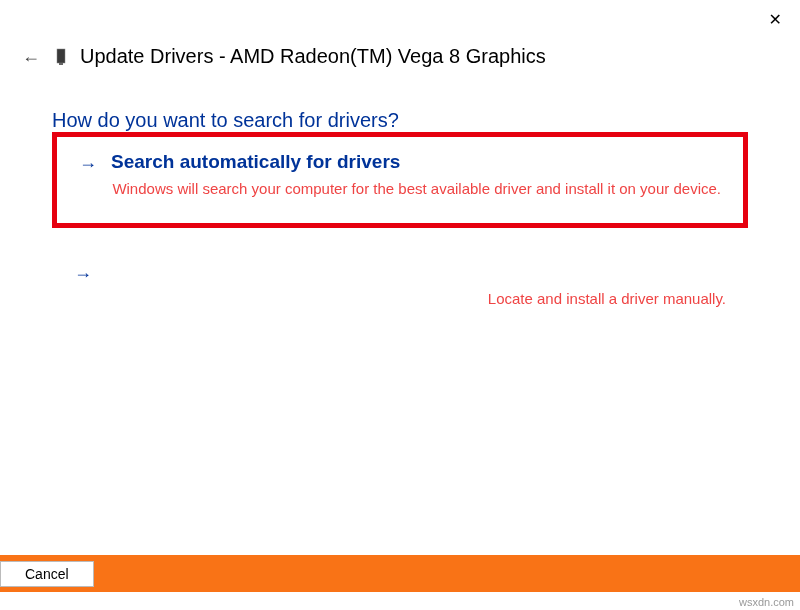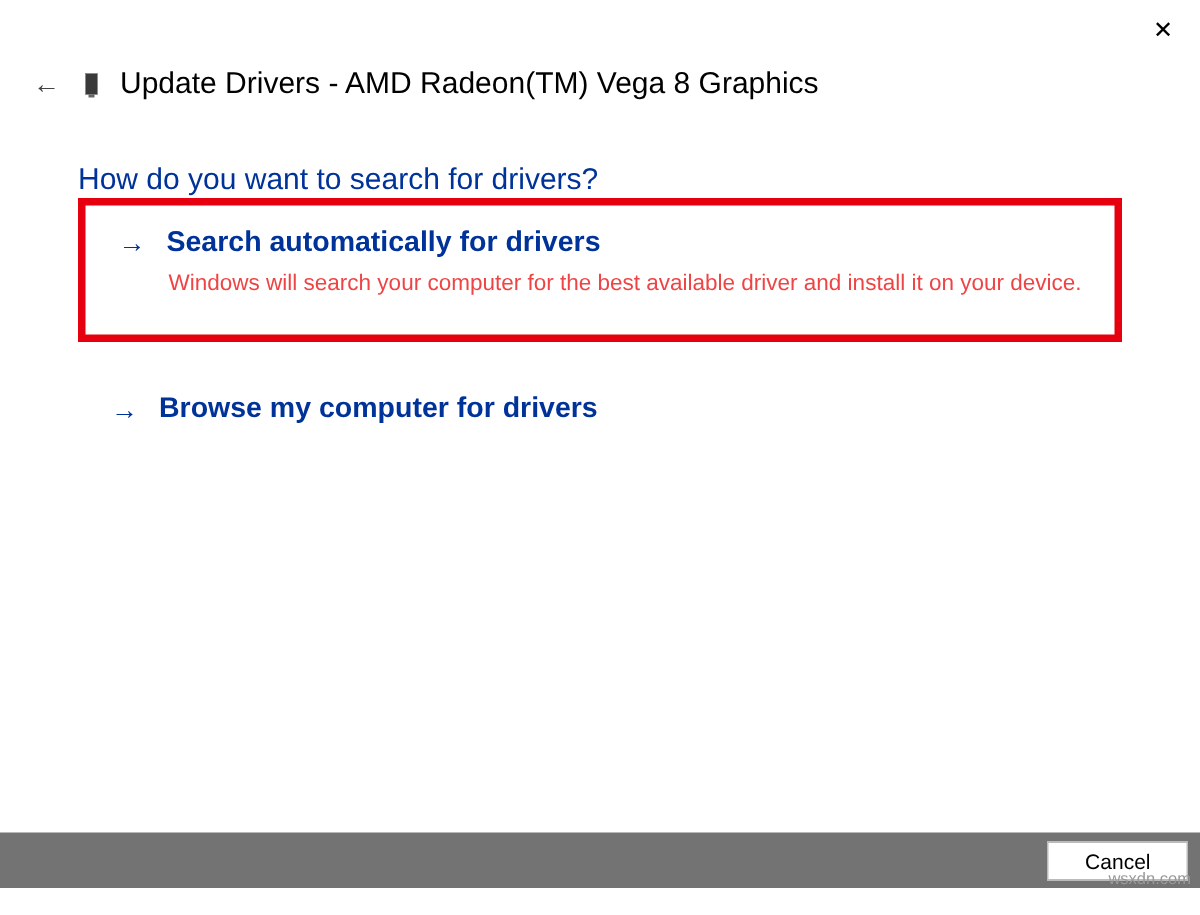--- a/index.html
+++ b/index.html
@@ -89,36 +89,36 @@
       padding-left: 32px;
       line-height: 1.35;
       text-align: right;
     }
     .footer {
       position: absolute;
       bottom: 18px;
       left: 0;
       right: 0;
       height: 37px;
-      background: #737373;
+      background: #f97316;
       display: flex;
-      justify-content: flex-end;
+      justify-content: flex-start;
       align-items: center;
       padding-right: 8px;
     }
     .cancel-btn {
       background: #ffffff;
       border: 1px solid #bbb;
       padding: 4px 24px;
       font-size: 14px;
       cursor: pointer;
     }
     .watermark {
       position: absolute;
-      bottom: 18px;
+      bottom: 2px;
       right: 6px;
       font-size: 11px;
       color: #999;
     }
   </style>
 </head>
 <body>
 
 <div class="close-btn">✕</div>
 
@@ -140,22 +140,22 @@
     <div class="option-header">
       <span class="option-arrow">→</span>
       <span class="option-title">Search automatically for drivers</span>
     </div>
     <div class="option-desc">Windows will search your computer for the best available driver and install it on your device.</div>
   </div>
 
   <div class="option-plain">
     <div class="option-header">
       <span class="option-arrow">→</span>
-      <span class="option-title">Browse my computer for drivers</span>
     </div>
+    <div class="option-desc">Locate and install a driver manually.</div>
   </div>
 </div>
 
 <div class="footer">
   <button class="cancel-btn">Cancel</button>
 </div>
 
 <div class="watermark">wsxdn.com</div>
 
 </body></html>

